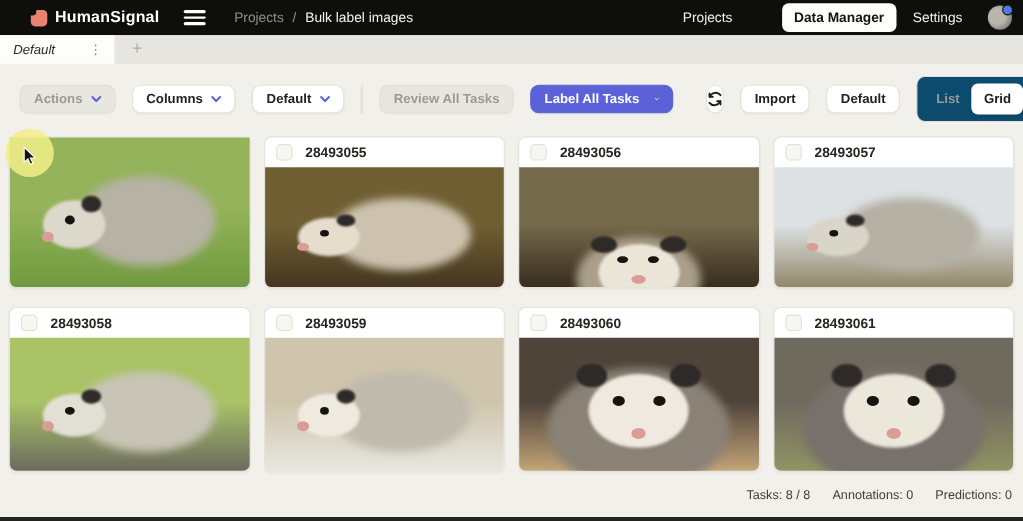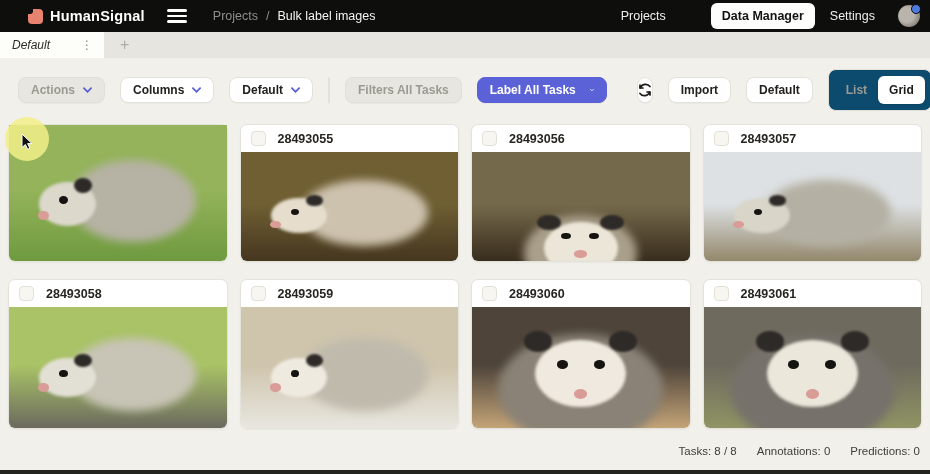--- a/index.html
+++ b/index.html
@@ -164,21 +164,21 @@
     <span>Default</span>
     <svg class="chev" viewBox="0 0 10 6">
         <path d="M1 1l4 4 4-4" fill="none" stroke="#5b61d6" stroke-width="2" stroke-linecap="round"></path>
       </svg>
   </div>
   <div class="seg-group">
     <div class="seg-left">not set</div>
 
   </div>
   <div class="btn disabled">
-    <span>Filters All Tasks</span>
+    <span>Review All Tasks</span>
   </div>
   <div class="btn btn-primary">
     <span>Label All Tasks</span>
     <svg class="chev" viewBox="0 0 10 6">
         <path d="M1 1l4 4 4-4" fill="none" stroke="#fff" stroke-width="2" stroke-linecap="round"></path>
       </svg>
   </div>
   <div class="toolbar-spacer"></div>
   <div class="btn icon-btn">
     <svg width="14" height="14" viewBox="0 0 14 14">

